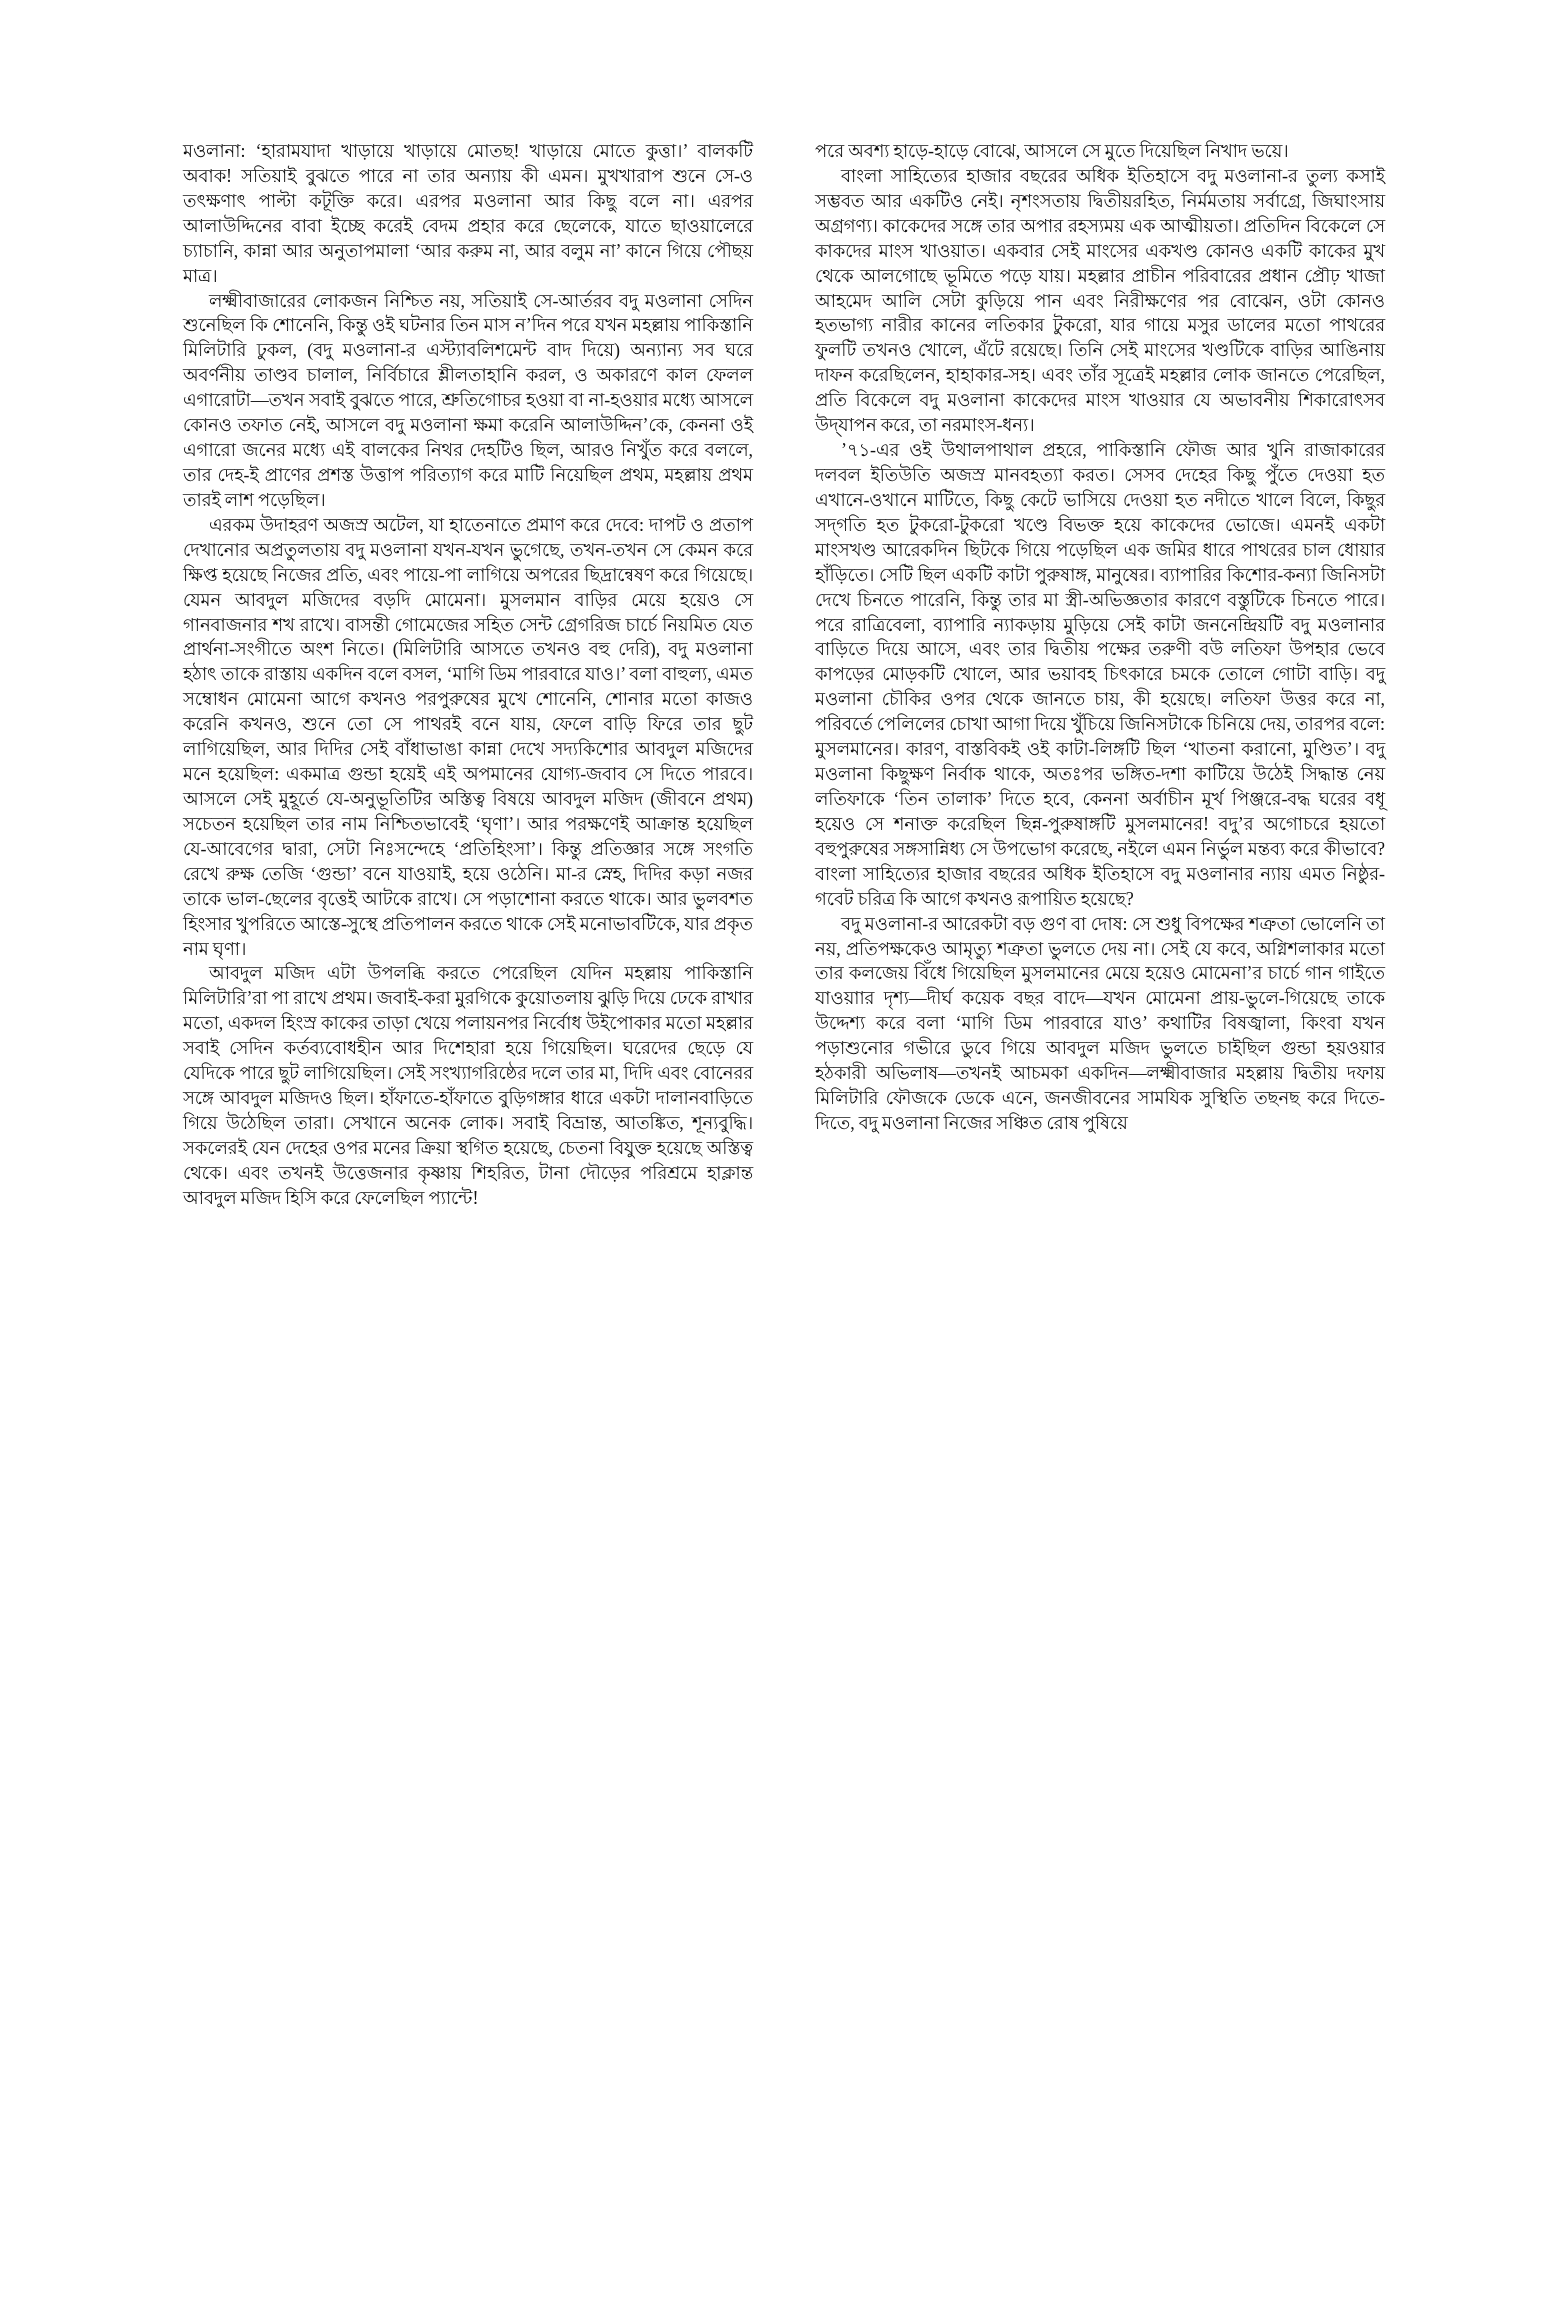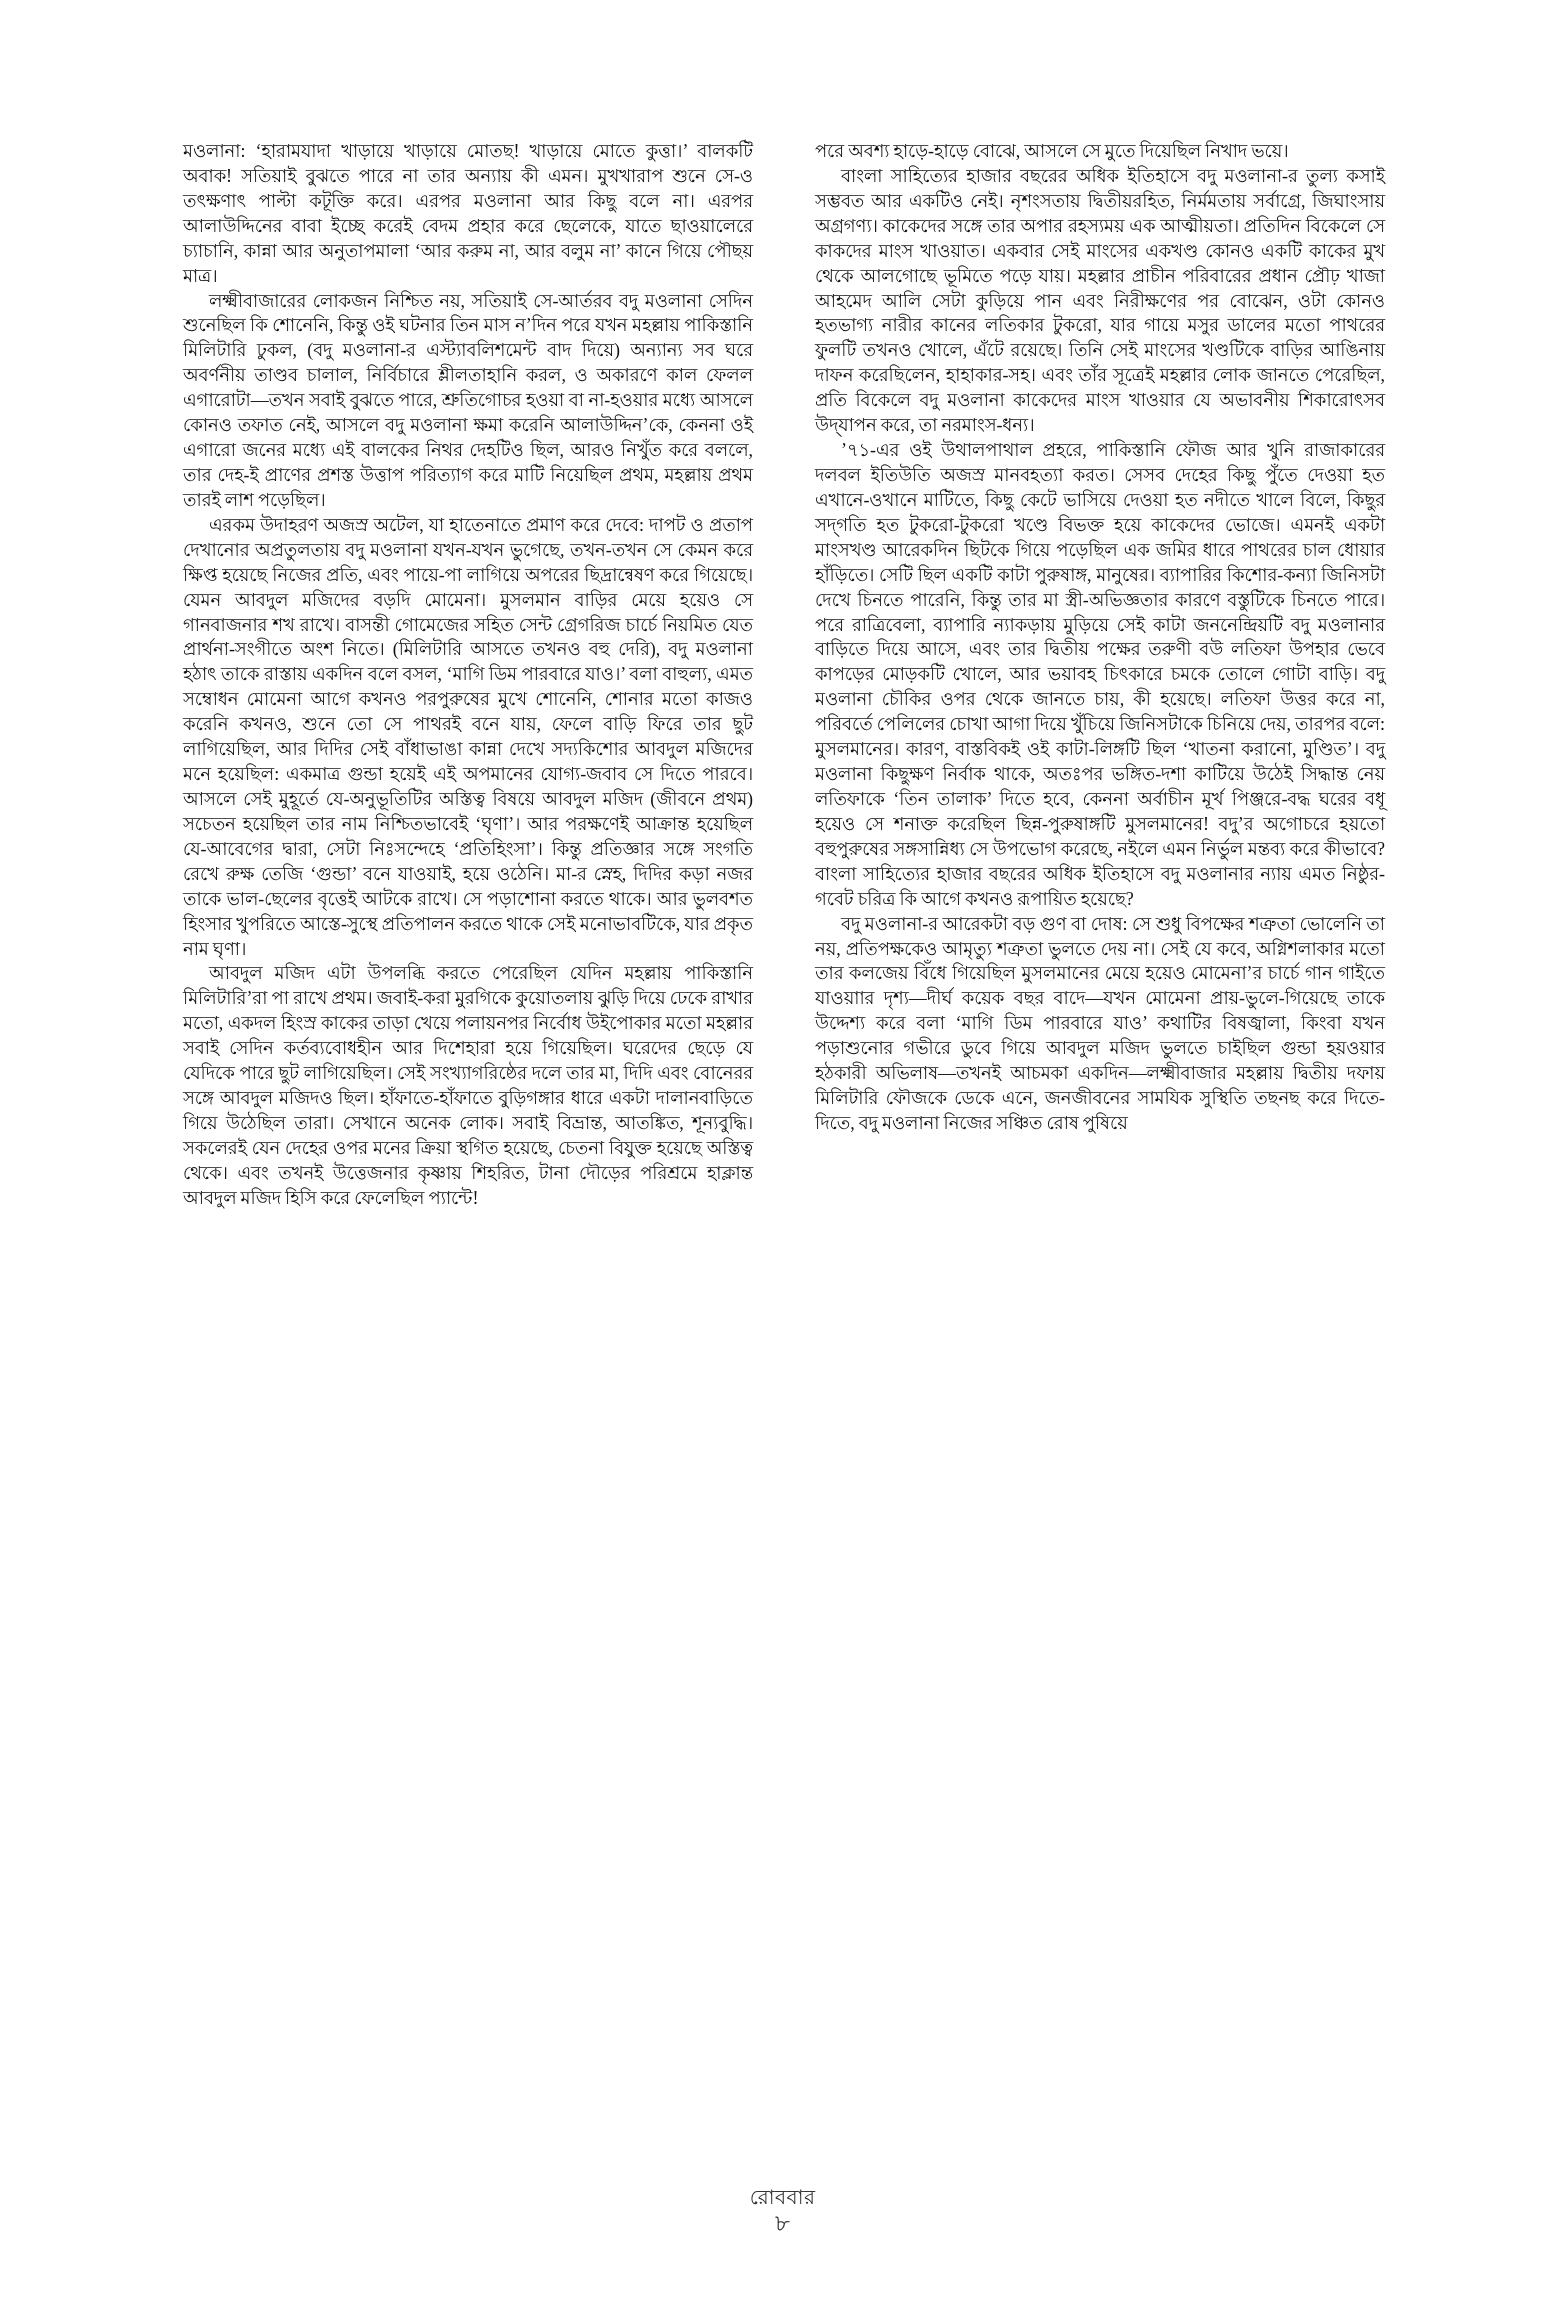--- a/index.html
+++ b/index.html
@@ -85,19 +85,15 @@
 
     <div class="column">
       <p class="para first">পরে অবশ্য হাড়ে-হাড়ে বোঝে, আসলে সে মুতে দিয়েছিল নিখাদ ভয়ে।</p>
       <p class="para">বাংলা সাহিত্যের হাজার বছরের অধিক ইতিহাসে বদু মওলানা-র তুল্য কসাই সম্ভবত আর একটিও নেই। নৃশংসতায় দ্বিতীয়রহিত, নির্মমতায় সর্বাগ্রে, জিঘাংসায় অগ্রগণ্য। কাকেদের সঙ্গে তার অপার রহস্যময় এক আত্মীয়তা। প্রতিদিন বিকেলে সে কাকদের মাংস খাওয়াত। একবার সেই মাংসের একখণ্ড কোনও একটি কাকের মুখ থেকে আলগোছে ভূমিতে পড়ে যায়। মহল্লার প্রাচীন পরিবারের প্রধান প্রৌঢ় খাজা আহমেদ আলি সেটা কুড়িয়ে পান এবং নিরীক্ষণের পর বোঝেন, ওটা কোনও হতভাগ্য নারীর কানের লতিকার টুকরো, যার গায়ে মসুর ডালের মতো পাথরের ফুলটি তখনও খোলে, এঁটে রয়েছে। তিনি সেই মাংসের খণ্ডটিকে বাড়ির আঙিনায় দাফন করেছিলেন, হাহাকার-সহ। এবং তাঁর সূত্রেই মহল্লার লোক জানতে পেরেছিল, প্রতি বিকেলে বদু মওলানা কাকেদের মাংস খাওয়ার যে অভাবনীয় শিকারোৎসব উদ্‌যাপন করে, তা নরমাংস-ধন্য।</p>
       <p class="para">’৭১-এর ওই উথালপাথাল প্রহরে, পাকিস্তানি ফৌজ আর খুনি রাজাকারের দলবল ইতিউতি অজস্র মানবহত্যা করত। সেসব দেহের কিছু পুঁতে দেওয়া হত এখানে-ওখানে মাটিতে, কিছু কেটে ভাসিয়ে দেওয়া হত নদীতে খালে বিলে, কিছুর সদ্‌গতি হত টুকরো-টুকরো খণ্ডে বিভক্ত হয়ে কাকেদের ভোজে। এমনই একটা মাংসখণ্ড আরেকদিন ছিটকে গিয়ে পড়েছিল এক জমির ধারে পাথরের চাল ধোয়ার হাঁড়িতে। সেটি ছিল একটি কাটা পুরুষাঙ্গ, মানুষের। ব্যাপারির কিশোর-কন্যা জিনিসটা দেখে চিনতে পারেনি, কিন্তু তার মা স্ত্রী-অভিজ্ঞতার কারণে বস্তুটিকে চিনতে পারে। পরে রাত্রিবেলা, ব্যাপারি ন্যাকড়ায় মুড়িয়ে সেই কাটা জননেন্দ্রিয়টি বদু মওলানার বাড়িতে দিয়ে আসে, এবং তার দ্বিতীয় পক্ষের তরুণী বউ লতিফা উপহার ভেবে কাপড়ের মোড়কটি খোলে, আর ভয়াবহ চিৎকারে চমকে তোলে গোটা বাড়ি। বদু মওলানা চৌকির ওপর থেকে জানতে চায়, কী হয়েছে। লতিফা উত্তর করে না, পরিবর্তে পেলিলের চোখা আগা দিয়ে খুঁচিয়ে জিনিসটাকে চিনিয়ে দেয়, তারপর বলে: মুসলমানের। কারণ, বাস্তবিকই ওই কাটা-লিঙ্গটি ছিল ‘খাতনা করানো, মুণ্ডিত’। বদু মওলানা কিছুক্ষণ নির্বাক থাকে, অতঃপর ভঙ্গিত-দশা কাটিয়ে উঠেই সিদ্ধান্ত নেয় লতিফাকে ‘তিন তালাক’ দিতে হবে, কেননা অর্বাচীন মূর্খ পিঞ্জরে-বদ্ধ ঘরের বধূ হয়েও সে শনাক্ত করেছিল ছিন্ন-পুরুষাঙ্গটি মুসলমানের! বদু’র অগোচরে হয়তো বহুপুরুষের সঙ্গসান্নিধ্য সে উপভোগ করেছে, নইলে এমন নির্ভুল মন্তব্য করে কীভাবে? বাংলা সাহিত্যের হাজার বছরের অধিক ইতিহাসে বদু মওলানার ন্যায় এমত নিষ্ঠুর-গবেট চরিত্র কি আগে কখনও রূপায়িত হয়েছে?</p>
       <p class="para">বদু মওলানা-র আরেকটা বড় গুণ বা দোষ: সে শুধু বিপক্ষের শত্রুতা ভোলেনি তা নয়, প্রতিপক্ষকেও আমৃত্যু শত্রুতা ভুলতে দেয় না। সেই যে কবে, অগ্নিশলাকার মতো তার কলজেয় বিঁধে গিয়েছিল মুসলমানের মেয়ে হয়েও মোমেনা’র চার্চে গান গাইতে যাওয়াার দৃশ্য—দীর্ঘ কয়েক বছর বাদে—যখন মোমেনা প্রায়-ভুলে-গিয়েছে তাকে উদ্দেশ্য করে বলা ‘মাগি ডিম পারবারে যাও’ কথাটির বিষজ্বালা, কিংবা যখন পড়াশুনোর গভীরে ডুবে গিয়ে আবদুল মজিদ ভুলতে চাইছিল গুন্ডা হয়ওয়ার হঠকারী অভিলাষ—তখনই আচমকা একদিন—লক্ষ্মীবাজার মহল্লায় দ্বিতীয় দফায় মিলিটারি ফৌজকে ডেকে এনে, জনজীবনের সামযিক সুস্থিতি তছনছ করে দিতে-দিতে, বদু মওলানা নিজের সঞ্চিত রোষ পুষিয়ে</p>
     </div>
 
   </div>
 
-  <div class="footer">
-    <div class="footer-label">রোববার</div>
-    <div class="footer-page">৮</div>
-  </div>
 
 </div>
 
 
 </body></html>

